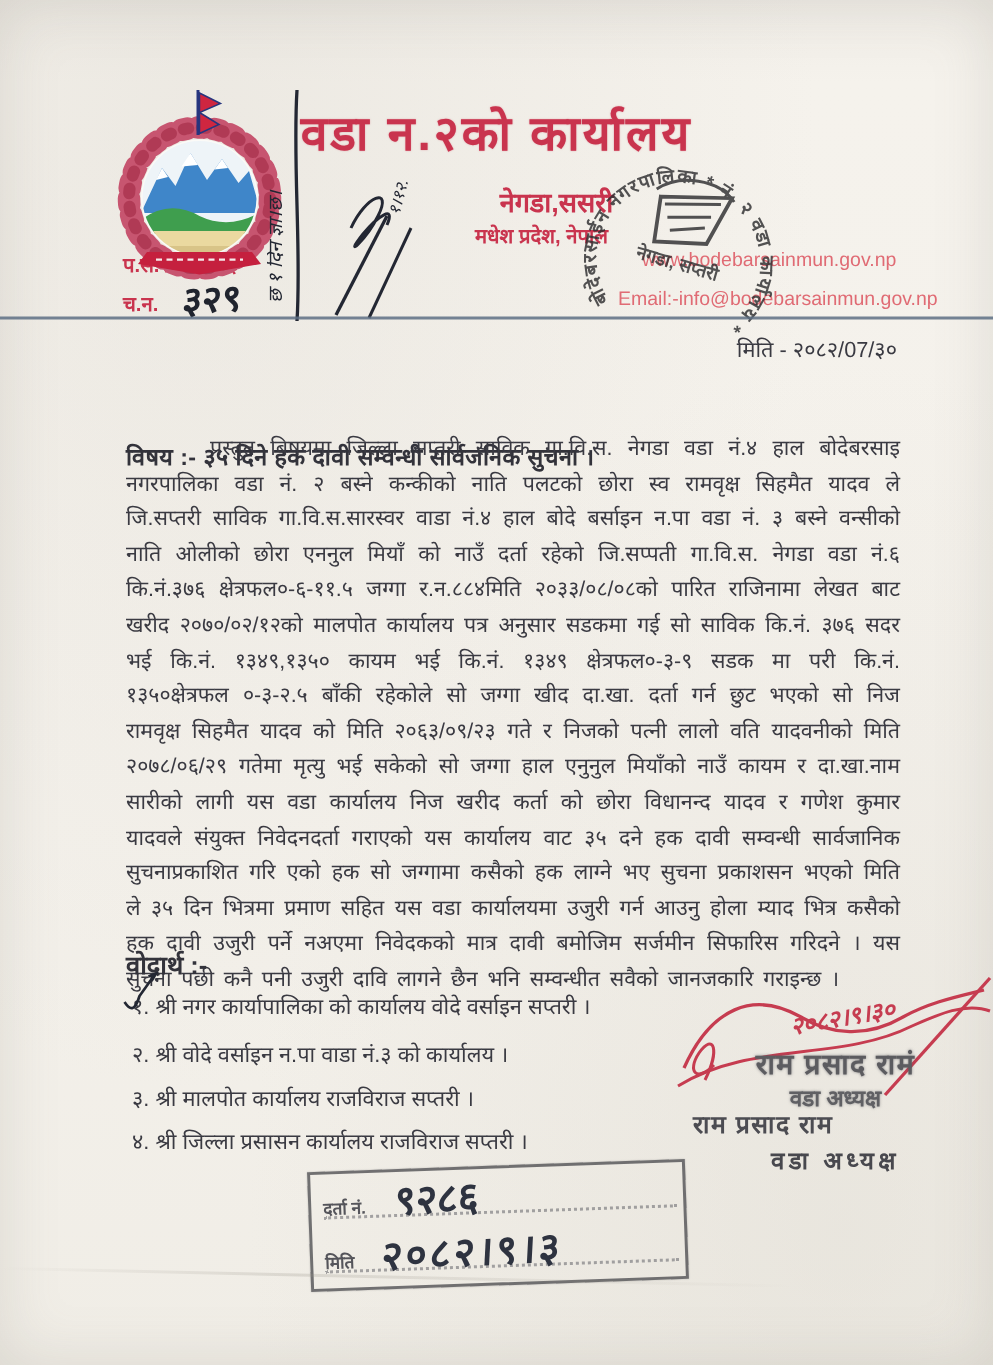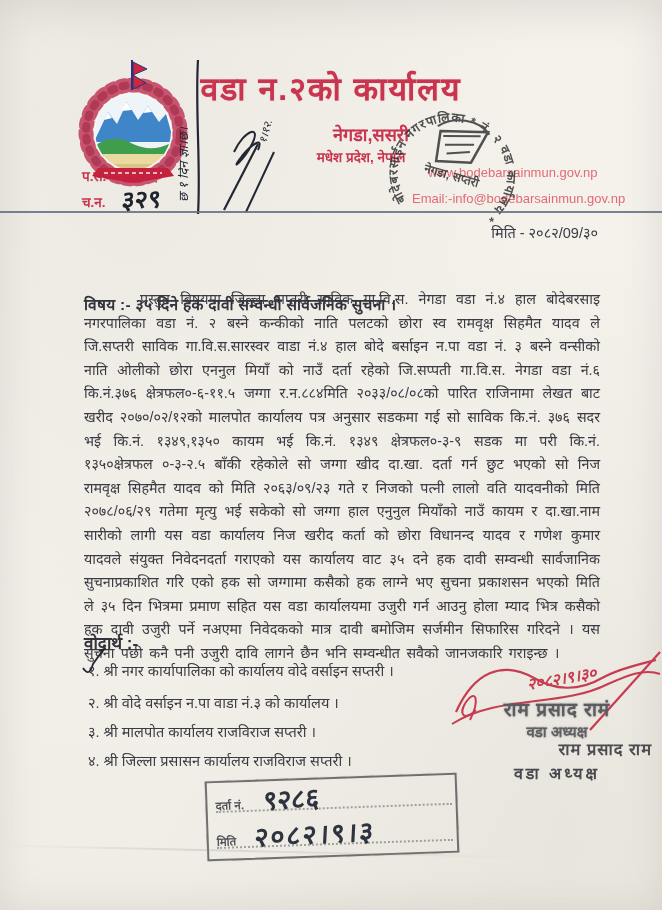--- a/index.html
+++ b/index.html
@@ -61,21 +61,21 @@
   .dist-head{left:84px;top:631px;color:#33333b;font-size:17px;font-weight:bold;text-align:center;}
   .dist-item{color:#3a3a42;font-size:14.5px;left:88px;width:420px;}
   .di-0{top:660px;} .di-1{top:692px;} .di-2{top:721px;} .di-3{top:750px;}
   .checkmark{left:80px;top:648px;width:26px;height:34px;}
   
   .sig-svg{left:450px;top:650px;width:212px;height:85px;}
   .stamp-name{left:462px;top:696px;width:190px;text-align:center;color:#5c5c60;
     font-size:19px;font-weight:bold;letter-spacing:1px;text-shadow:0 0 2px rgba(90,90,95,.7);}
   .stamp-title{left:462px;top:721px;width:190px;text-align:center;color:#606064;
     font-size:15px;font-weight:bold;text-shadow:0 0 2px rgba(95,95,100,.6);}
-  .signer-name{left:462px;top:737px;width:190px;text-align:right;color:#4c4c52;
+  .signer-name{left:462px;top:737px;width:190px;text-align:left;color:#4c4c52;
     font-size:16.5px;font-weight:bold;letter-spacing:1px;}
   .signer-title{left:462px;top:762px;width:190px;text-align:center;color:#48484e;
     font-size:16px;font-weight:bold;letter-spacing:3px;}
   
   .reg-box{
     left:206px;top:777px;width:248px;height:76px;
     border:2.5px solid rgba(70,70,74,.75);
     transform:rotate(-2deg);
     box-shadow:0 0 1px rgba(70,70,74,.4);
   }
@@ -159,21 +159,21 @@
     <text transform="translate(10 150) rotate(-90)" font-size="13" fill="#232733" style="font-style:italic">छ १ दिन ज्ञा।छ।</text>
 
     <path d="M 56,100 C 66,78 84,72 74,92 C 66,108 50,122 64,104 C 74,92 86,84 80,98" stroke="#232733" stroke-width="2" fill="none"></path>
     <path d="M 46,158 L 80,92" stroke="#232733" stroke-width="2.2" fill="none"></path>
     <path d="M 68,160 L 96,100" stroke="#232733" stroke-width="2" fill="none"></path>
     <text transform="translate(88 92) rotate(-75)" font-size="11" fill="#232733" style="font-style:italic">१।१२.</text>
   </svg>
 
   <div class="abs divider"></div>
 
-  <div class="abs date-line">मिति - २०८२/09/३०</div>
+  <div class="abs date-line">मिति - २०८२/07/३०</div>
   <div class="abs subject-line">विषय :- ३५ दिने हक दावी सम्वन्धी सार्वजनिक सुचना ।</div>
 
   <div class="abs body-par">प्रस्तुत बिषयमा जिल्ला सप्तरी  साविक गा.वि.स. नेगडा वडा नं.४ हाल  बोदेबरसाइ नगरपालिका वडा नं. २ बस्ने कन्कीको नाति पलटको छोरा स्व रामवृक्ष सिहमैत यादव ले जि.सप्तरी साविक गा.वि.स.सारस्वर वाडा नं.४ हाल बोदे बर्साइन न.पा वडा नं. ३ बस्ने वन्सीको नाति ओलीको छोरा एननुल मियाँ को नाउँ दर्ता रहेको जि.सप्पती गा.वि.स. नेगडा वडा नं.६ कि.नं.३७६ क्षेत्रफल०-६-११.५ जग्गा र.न.८८४मिति २०३३/०८/०८को पारित राजिनामा लेखत बाट खरीद २०७०/०२/१२को मालपोत कार्यालय पत्र अनुसार सडकमा गई सो साविक कि.नं. ३७६ सदर भई कि.नं. १३४९,१३५० कायम भई कि.नं. १३४९ क्षेत्रफल०-३-९ सडक मा परी कि.नं. १३५०क्षेत्रफल ०-३-२.५ बाँकी रहेकोले सो जग्गा खीद दा.खा. दर्ता गर्न छुट भएको सो निज रामवृक्ष सिहमैत यादव को मिति २०६३/०९/२३ गते र निजको पत्नी लालो वति यादवनीको मिति २०७८/०६/२९ गतेमा मृत्यु भई सकेको सो जग्गा  हाल एनुनुल मियाँको नाउँ कायम र दा.खा.नाम सारीको लागी यस वडा कार्यालय  निज खरीद कर्ता को छोरा विधानन्द यादव र गणेश कुमार यादवले संयुक्त निवेदनदर्ता गराएको यस कार्यालय वाट ३५ दने हक दावी सम्वन्धी सार्वजानिक सुचनाप्रकाशित गरि एको हक सो जग्गामा कसैको हक लाग्ने भए सुचना प्रकाशसन भएको मिति ले ३५ दिन भित्रमा प्रमाण सहित यस वडा कार्यालयमा उजुरी गर्न आउनु होला म्याद भित्र कसैको हक दावी उजुरी पर्ने नअएमा निवेदकको मात्र दावी बमोजिम सर्जमीन सिफारिस गरिदने  । यस सुचना पछी कनै पनी उजुरी दावि लागने छैन भनि सम्वन्धीत सवैको जानजकारि गराइन्छ  ।</div>
 
   <div class="abs dist-head">वोदार्थ :-</div>
 
   <div class="abs dist-item di-0">
     <span>१.</span>
     <span>श्री नगर कार्यापालिका को कार्यालय वोदे वर्साइन सप्तरी ।</span>
   </div>

